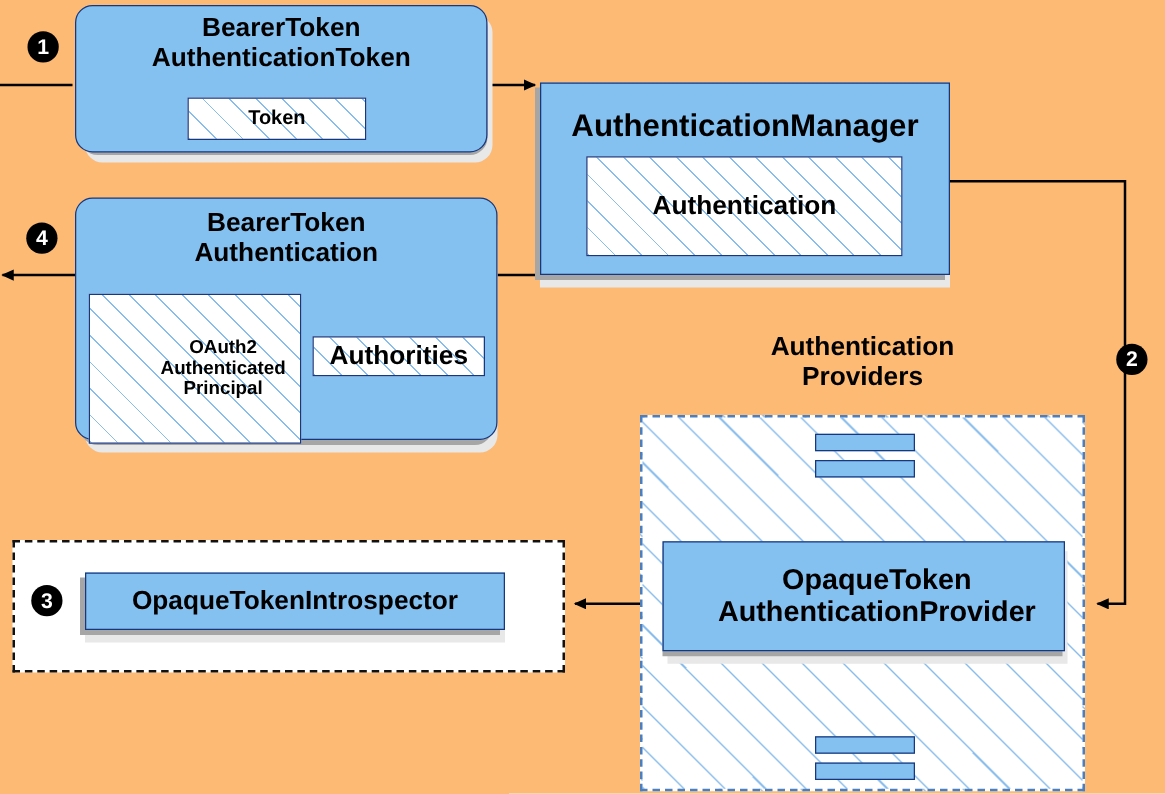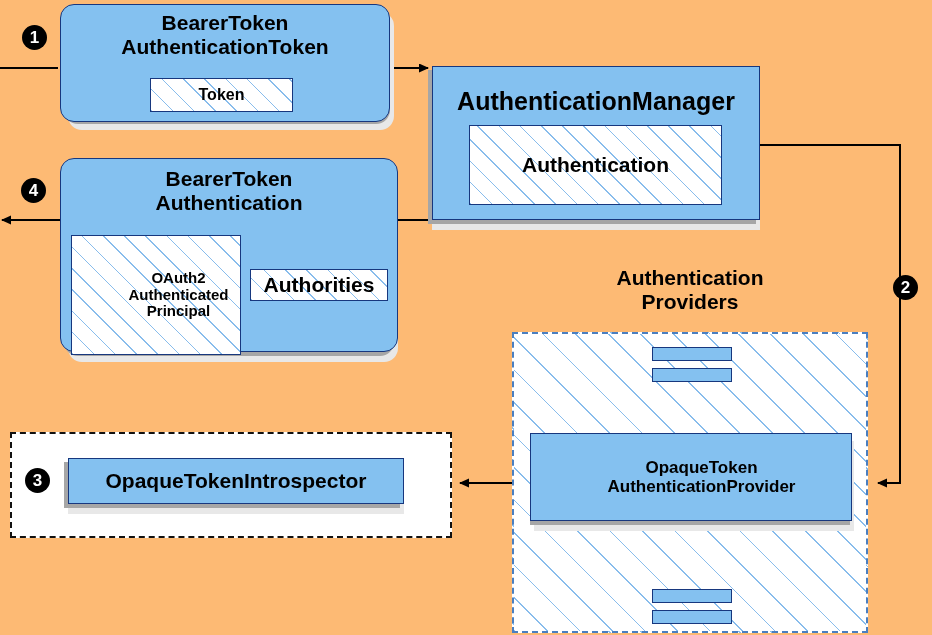--- a/index.html
+++ b/index.html
@@ -176,21 +176,21 @@
   <div class="bar" style="left:652px;top:347px;width:80px;height:14px;"></div>
   <div class="bar" style="left:652px;top:368px;width:80px;height:14px;"></div>
 
   <div class="bar" style="left:652px;top:589px;width:80px;height:14px;"></div>
   <div class="bar" style="left:652px;top:610px;width:80px;height:14px;"></div>
 
   <div class="shadow2" style="left:534px;top:441px;width:320px;height:90px;"></div>
   <div class="shadow1" style="left:530px;top:437px;width:320px;height:88px;"></div>
   <div class="node" style="left:530px;top:433px;width:322px;height:88px;
               justify-content:center;">
-    <div class="title" style="font-size:17px;margin-left:21px;">OpaqueToken
+    <div class="title" style="font-size:23px;margin-left:21px;">OpaqueToken
 AuthenticationProvider</div>
   </div>
 
   <div class="dashed-black" style="left:10px;top:432px;width:442px;height:106px;"></div>
 
   <div class="shadow2" style="left:68px;top:466px;width:336px;height:48px;"></div>
   <div class="shadow1" style="left:64px;top:462px;width:336px;height:46px;"></div>
   <div class="node" style="left:68px;top:458px;width:336px;height:46px;
               justify-content:center;">
     <div class="title" style="font-size:21px;">OpaqueTokenIntrospector</div>

